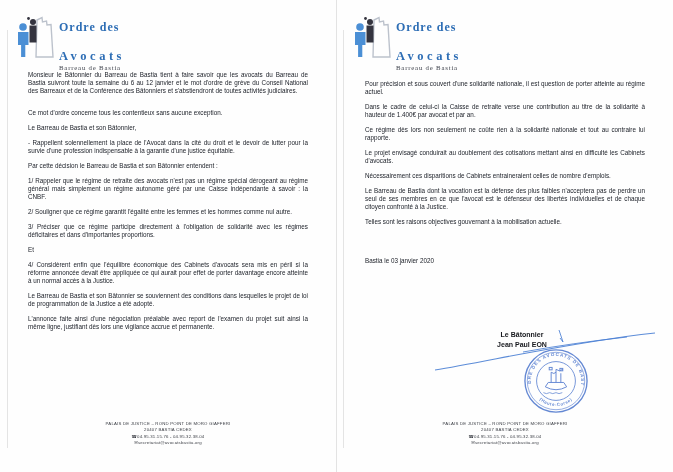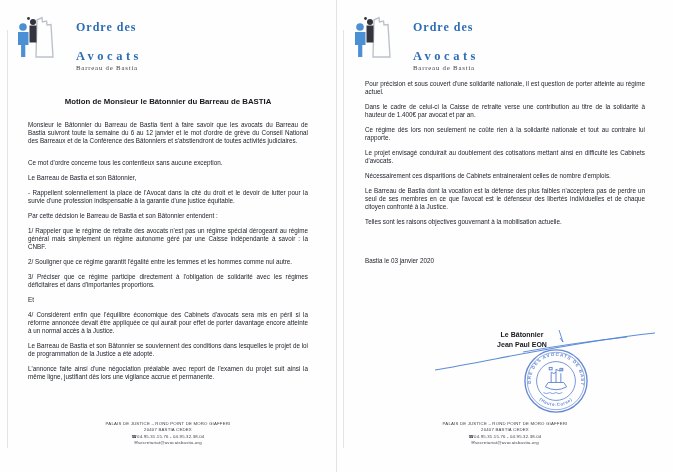--- a/index.html
+++ b/index.html
@@ -9,21 +9,21 @@
     color:#20242c;overflow:hidden;
   }
   .page{position:absolute;top:0;width:336px;height:472px;background:#fefefe;}
   .page-left{left:0;}
   .page-right{left:337px;}
   .page-right{box-shadow:-1px 0 0 #e3e3e3;}
   .edge-line{position:absolute;left:7px;top:30px;bottom:24px;width:1px;background:#d8d8d8;opacity:.7;}
   .page-right .edge-line{left:6px;}
 
   
-  .logo{display:flex;align-items:flex-start;gap:17px;padding:13px 0 0 15px;}
+  .logo{display:flex;align-items:flex-start;gap:0;padding:13px 0 0 15px;}
   .logo-mark{width:44px;height:48px;flex:0 0 auto;}
   .logo-text{padding-top:8px;font-family:"Liberation Serif","DejaVu Serif",serif;}
   .logo-line1{color:#2e6eb5;font-size:12px;font-weight:bold;letter-spacing:1px;line-height:1.05;}
   .logo-line2{color:#2e6eb5;font-size:12.5px;font-weight:bold;letter-spacing:3.5px;line-height:1.1;margin-top:16px;}
   .logo-line3{color:#41454e;font-size:6.8px;letter-spacing:.8px;margin-top:1px;}
 
   
   .content{padding:0 28px;}
   .doc-title{font-size:7.8px;font-weight:bold;text-align:center;margin:26px 0 15px;color:#16181d;}
   .content p{font-size:6.3px;line-height:1.23;text-align:justify;margin:0 0 7.5px;color:#20242c;}
@@ -58,21 +58,20 @@
       <path d="M3,19 h10.5 v13 h-3.2 v12 h-4.2 v-12 H3 Z" fill="#4b8fd5"></path>
     </svg>
     <div class="logo-text">
       <div class="logo-line1">Ordre des</div>
       <div class="logo-line2">Avocats</div>
       <div class="logo-line3">Barreau de Bastia</div>
     </div>
   </div>
 
   <div class="content">
-    <div class="doc-title">Motion de Monsieur le Bâtonnier du Barreau  de BASTIA</div>
     <p class="gap-lg">Monsieur le Bâtonnier du Barreau de Bastia tient à faire savoir que les avocats du Barreau de Bastia suivront toute la semaine du 6 au 12 janvier et le mot d'ordre de grève du Conseil National des Barreaux et de la Conférence des Bâtonniers et s'abstiendront de toutes activités judiciaires.</p>
     <p>Ce mot d'ordre concerne tous les contentieux sans aucune exception.</p>
     <p>Le Barreau de Bastia et son Bâtonnier,</p>
     <p>- Rappellent solennellement  la place de l'Avocat dans la cité du droit et le devoir de lutter pour la survie d'une profession indispensable à la garantie d'une justice équitable.</p>
     <p>Par cette décision le Barreau de Bastia et son Bâtonnier entendent :</p>
     <p>1/ Rappeler que le régime de  retraite des avocats n'est pas un régime spécial dérogeant au régime général mais simplement un régime autonome géré par une Caisse indépendante à savoir : la CNBF.</p>
     <p>2/ Souligner que ce régime garantit l'égalité entre les femmes et les hommes comme nul autre.</p>
     <p>3/ Préciser que ce régime participe directement à l'obligation de solidarité avec les régimes déficitaires et dans d'importantes proportions.</p>
     <p>Et</p>
     <p>4/ Considèrent enfin que l'équilibre économique des Cabinets d'avocats sera mis en péril si la réforme annoncée devait être appliquée ce qui aurait pour effet de porter davantage encore atteinte à un normal accès à la Justice.</p>

